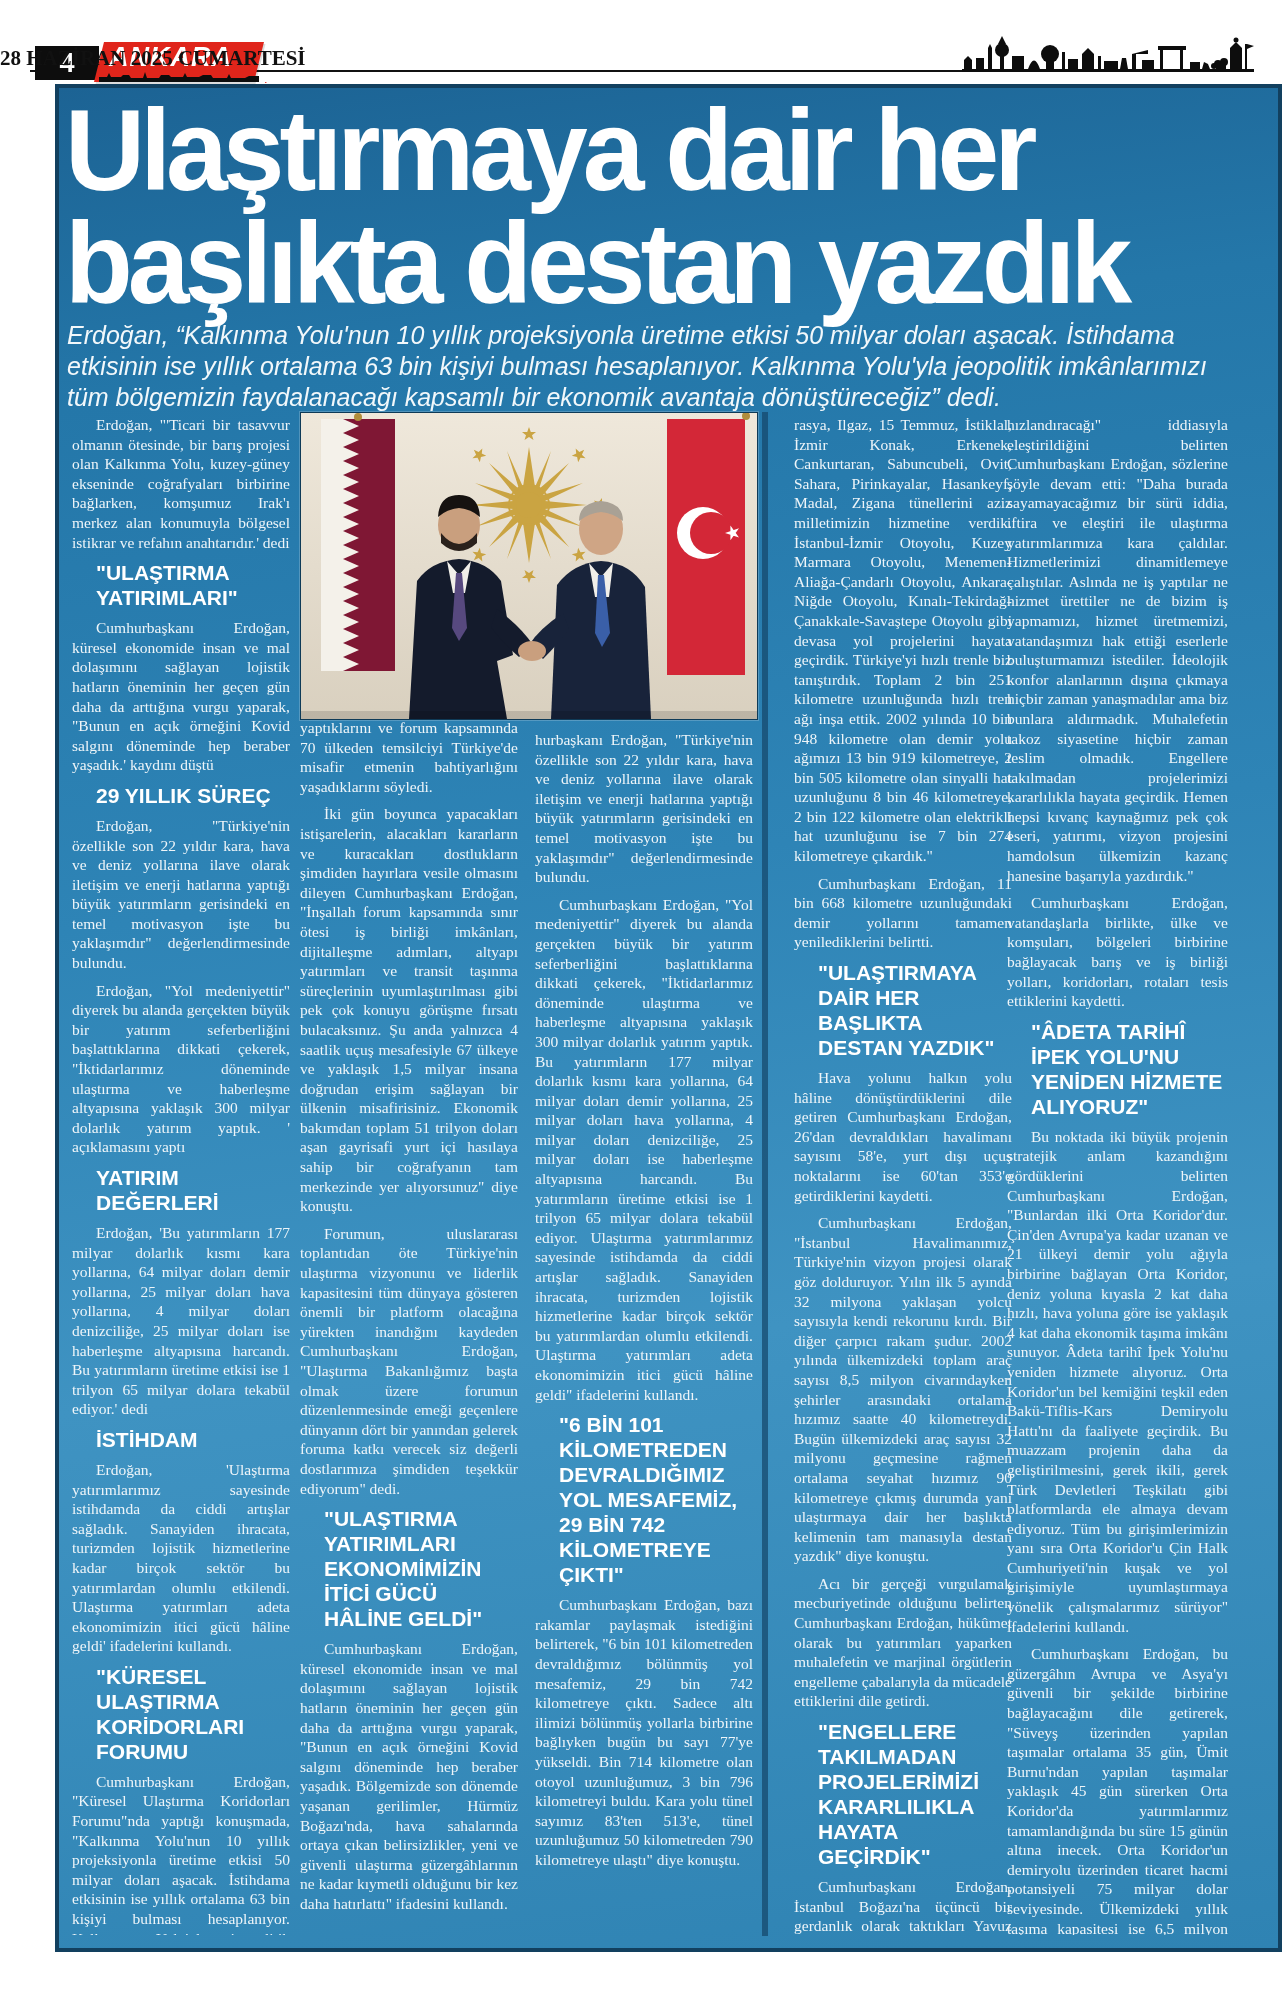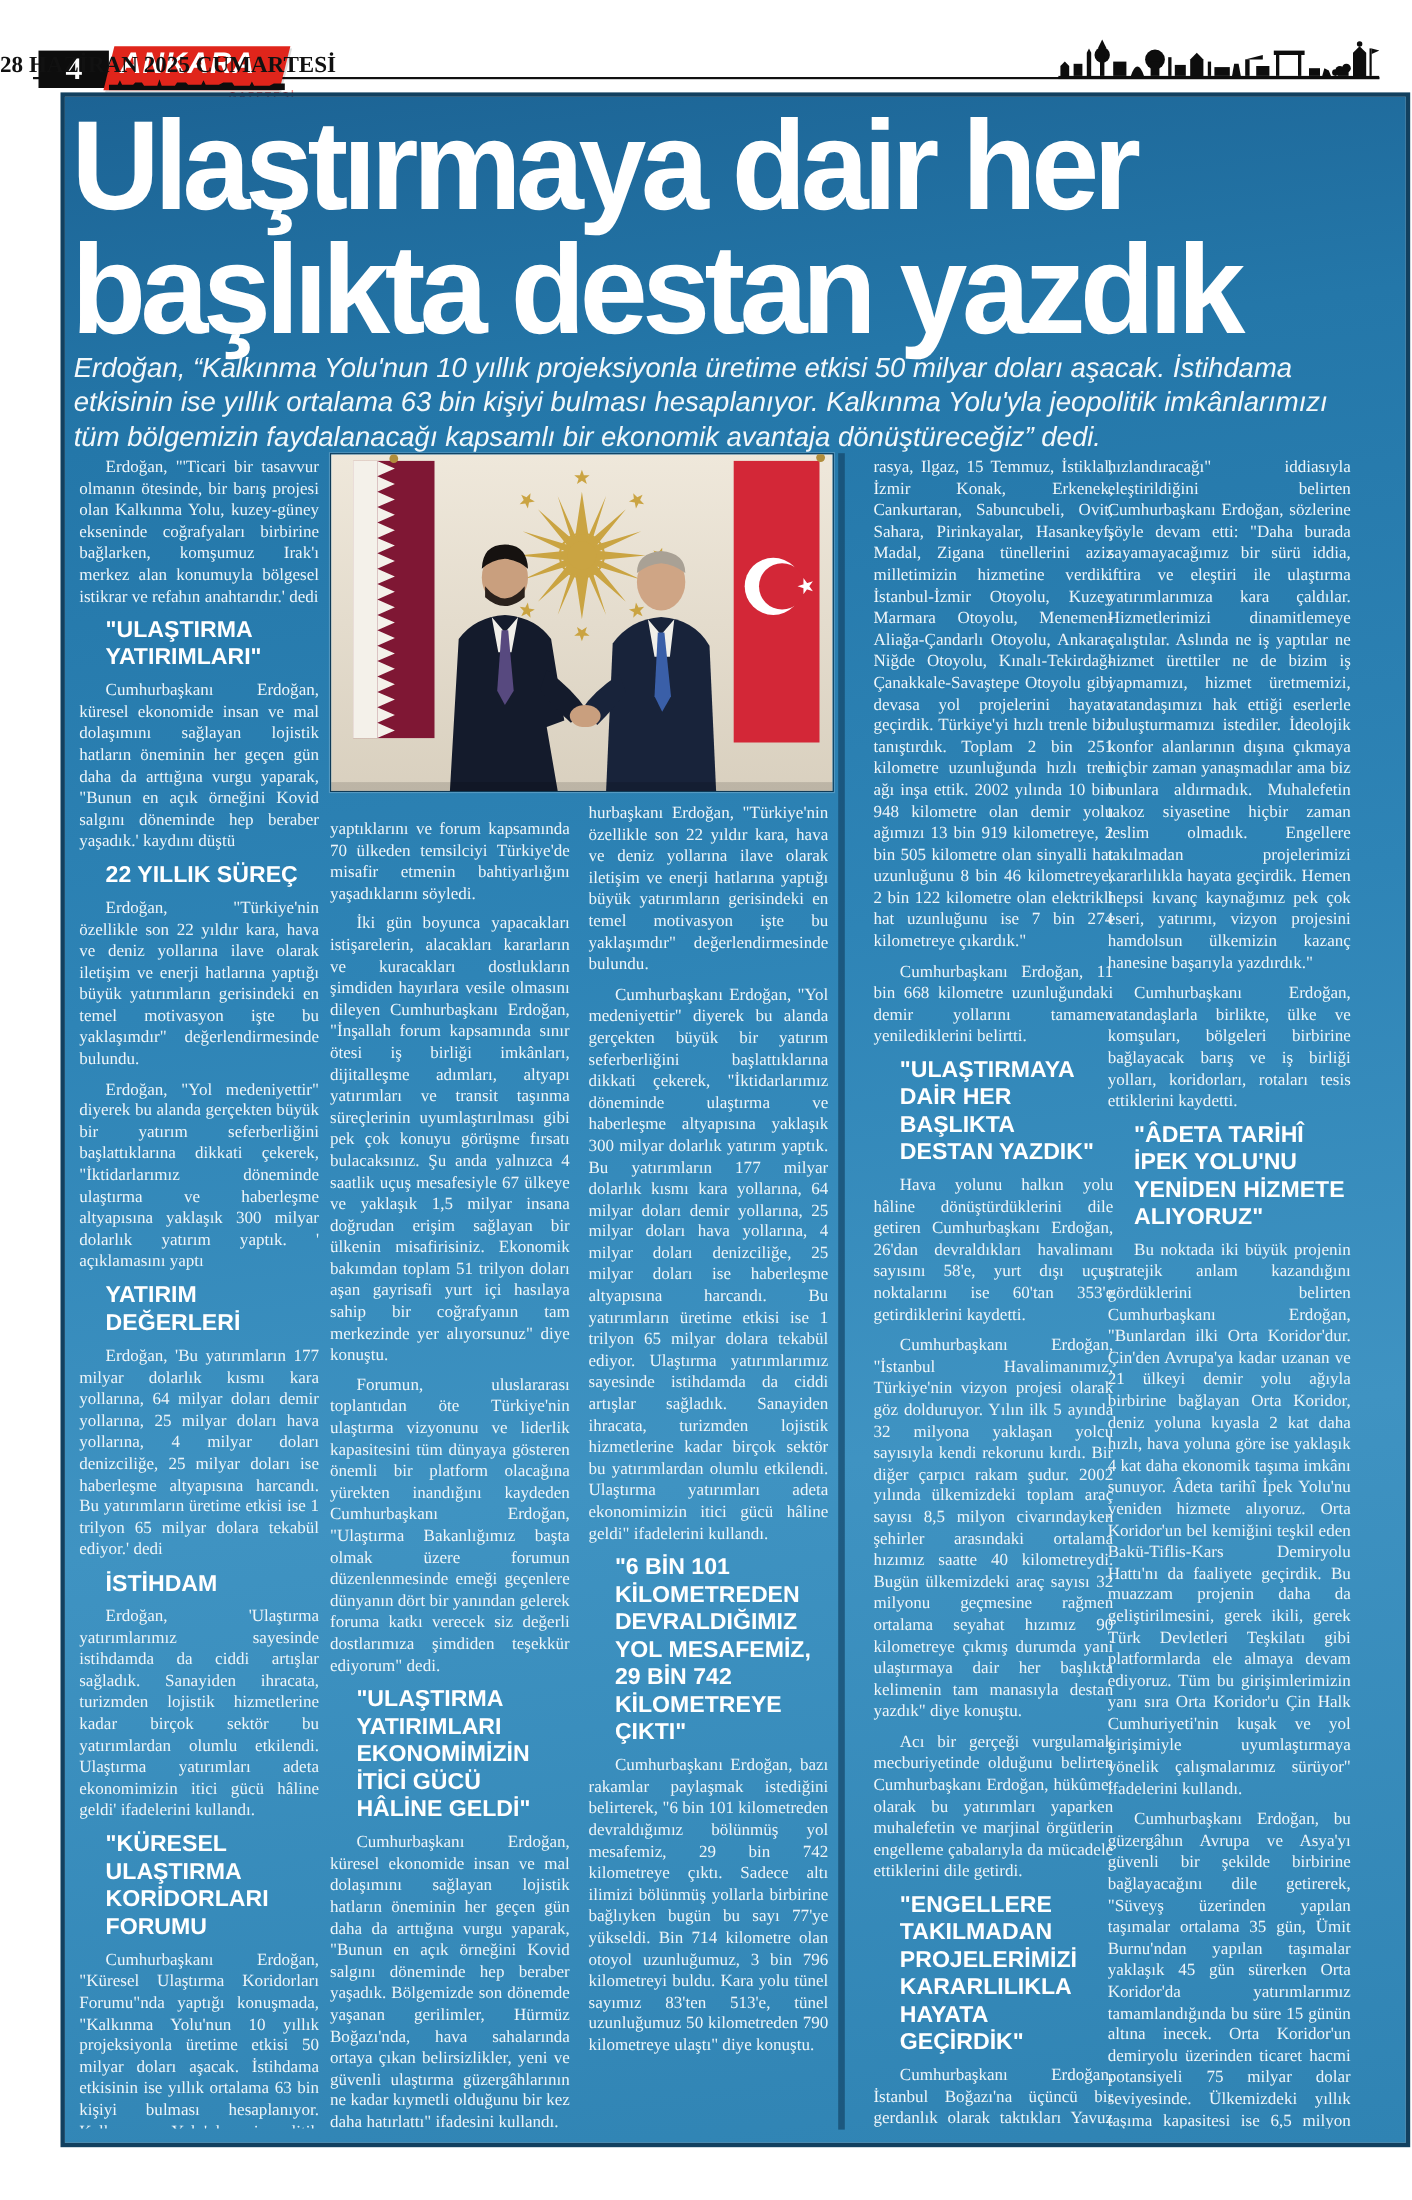--- a/index.html
+++ b/index.html
@@ -31,21 +31,21 @@
       line-height:109px;letter-spacing:-5px;transform:scaleY(1.04);transform-origin:top;}
   .subhead{position:absolute;left:8px;top:232px;width:1162px;color:#f2f8fb;
       font-family:"Liberation Sans",sans-serif;font-style:italic;font-size:25px;line-height:31px;}
   
   .col{position:absolute;overflow:hidden;color:#eef5f9;}
   .col p{margin:0 0 8px 0;font-size:15.5px;line-height:19.6px;text-align:justify;text-indent:24px;}
   .col p.cont{text-indent:0;}
   .col h3{margin:8px 0 8px 0;padding-left:24px;color:#ffffff;
       font-family:"Liberation Sans",sans-serif;font-weight:700;font-size:21px;line-height:25px;}
   #col-0{left:13px;top:327px;width:218px;height:1520px;}
-  #col-1{left:241px;top:656px;width:218px;height:1205px;}
+  #col-1{left:241px;top:630px;width:218px;height:1205px;}
   #col-2{left:476px;top:642px;width:218px;height:1205px;}
   #col-3{left:715px;top:327px;width:218px;height:1520px;margin-left:20px;}
   #col-4{left:948px;top:327px;width:221px;height:1520px;}
   .vrule{position:absolute;left:703px;top:324px;width:6px;height:1524px;background:#15496e;opacity:.75;}
   
   .photo{position:absolute;left:241px;top:324px;width:456px;height:306px;
       border:1px solid #0e3a57;box-shadow:0 0 0 1px #ffffff33;}
 </style>
 </head>
 <body>
@@ -183,21 +183,21 @@
         <rect x="0" y="298" width="456" height="8" fill="#00000022"></rect>
       </svg>
     </div>
 
     <div class="vrule"></div>
 
     <div class="col" id="col-0">
         <p>Erdoğan, "'Ticari bir tasavvur olmanın ötesinde, bir barış projesi olan Kalkınma Yolu, kuzey-güney ekseninde coğrafyaları birbirine bağlarken, komşumuz Irak'ı merkez alan konumuyla bölgesel istikrar ve refahın anahtarıdır.' dedi</p>
         <h3>"ULAŞTIRMA YATIRIMLARI"</h3>
         <p>Cumhurbaşkanı Erdoğan, küresel ekonomide insan ve mal dolaşımını sağlayan lojistik hatların öneminin her geçen gün daha da arttığına vurgu yaparak, "Bunun en açık örneğini Kovid salgını döneminde hep beraber yaşadık.' kaydını düştü</p>
-        <h3>22 YILLIK SÜREÇ</h3>
+        <h3>29 YILLIK SÜREÇ</h3>
         <p>Erdoğan, "Türkiye'nin özellikle son 22 yıldır kara, hava ve deniz yollarına ilave olarak iletişim ve enerji hatlarına yaptığı büyük yatırımların gerisindeki en temel motivasyon işte bu yaklaşımdır" değerlendirmesinde bulundu.</p>
         <p>Erdoğan, "Yol medeniyettir" diyerek bu alanda gerçekten büyük bir yatırım seferberliğini başlattıklarına dikkati çekerek, "İktidarlarımız döneminde ulaştırma ve haberleşme altyapısına yaklaşık 300 milyar dolarlık yatırım yaptık. ' açıklamasını yaptı</p>
         <h3>YATIRIM DEĞERLERİ</h3>
         <p>Erdoğan, 'Bu yatırımların 177 milyar dolarlık kısmı kara yollarına, 64 milyar doları demir yollarına, 25 milyar doları hava yollarına, 4 milyar doları denizciliğe, 25 milyar doları ise haberleşme altyapısına harcandı. Bu yatırımların üretime etkisi ise 1 trilyon 65 milyar dolara tekabül ediyor.' dedi</p>
         <h3>İSTİHDAM</h3>
         <p>Erdoğan, 'Ulaştırma yatırımlarımız sayesinde istihdamda da ciddi artışlar sağladık. Sanayiden ihracata, turizmden lojistik hizmetlerine kadar birçok sektör bu yatırımlardan olumlu etkilendi. Ulaştırma yatırımları adeta ekonomimizin itici gücü hâline geldi' ifadelerini kullandı.</p>
         <h3>"KÜRESEL ULAŞTIRMA KORİDORLARI FORUMU</h3>
         <p>Cumhurbaşkanı Erdoğan, "Küresel Ulaştırma Koridorları Forumu"nda yaptığı konuşmada, "Kalkınma Yolu'nun 10 yıllık projeksiyonla üretime etkisi 50 milyar doları aşacak. İstihdama etkisinin ise yıllık ortalama 63 bin kişiyi bulması hesaplanıyor. Kalkınma Yolu'yla jeopolitik imkânlarımızı tüm bölgemizin faydalanacağı kapsamlı bir ekonomik avantaja dönüştüreceğiz" dedi.</p>
       </div>
     <div class="col" id="col-1">

